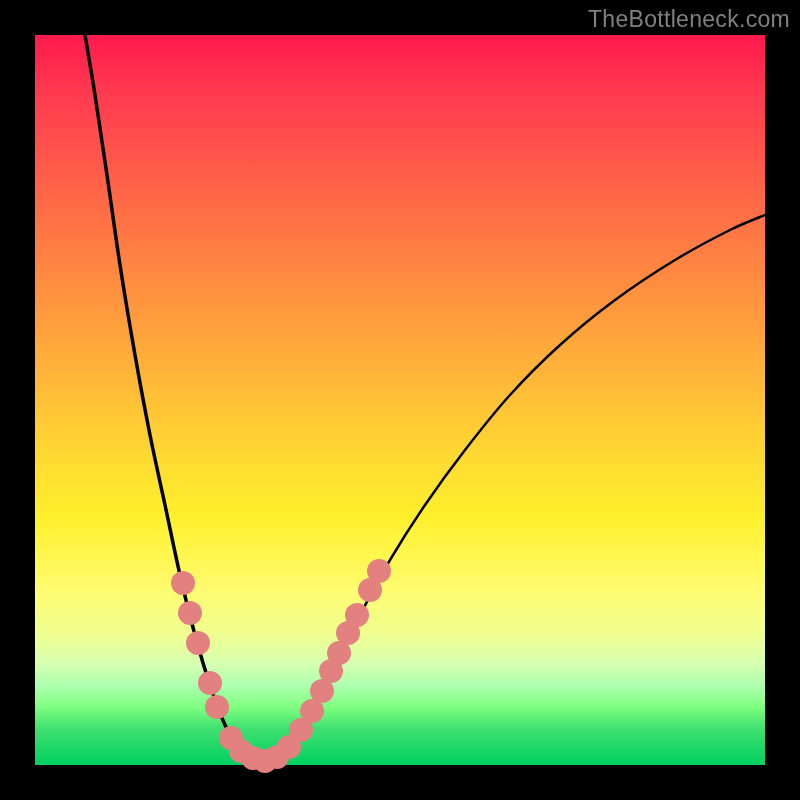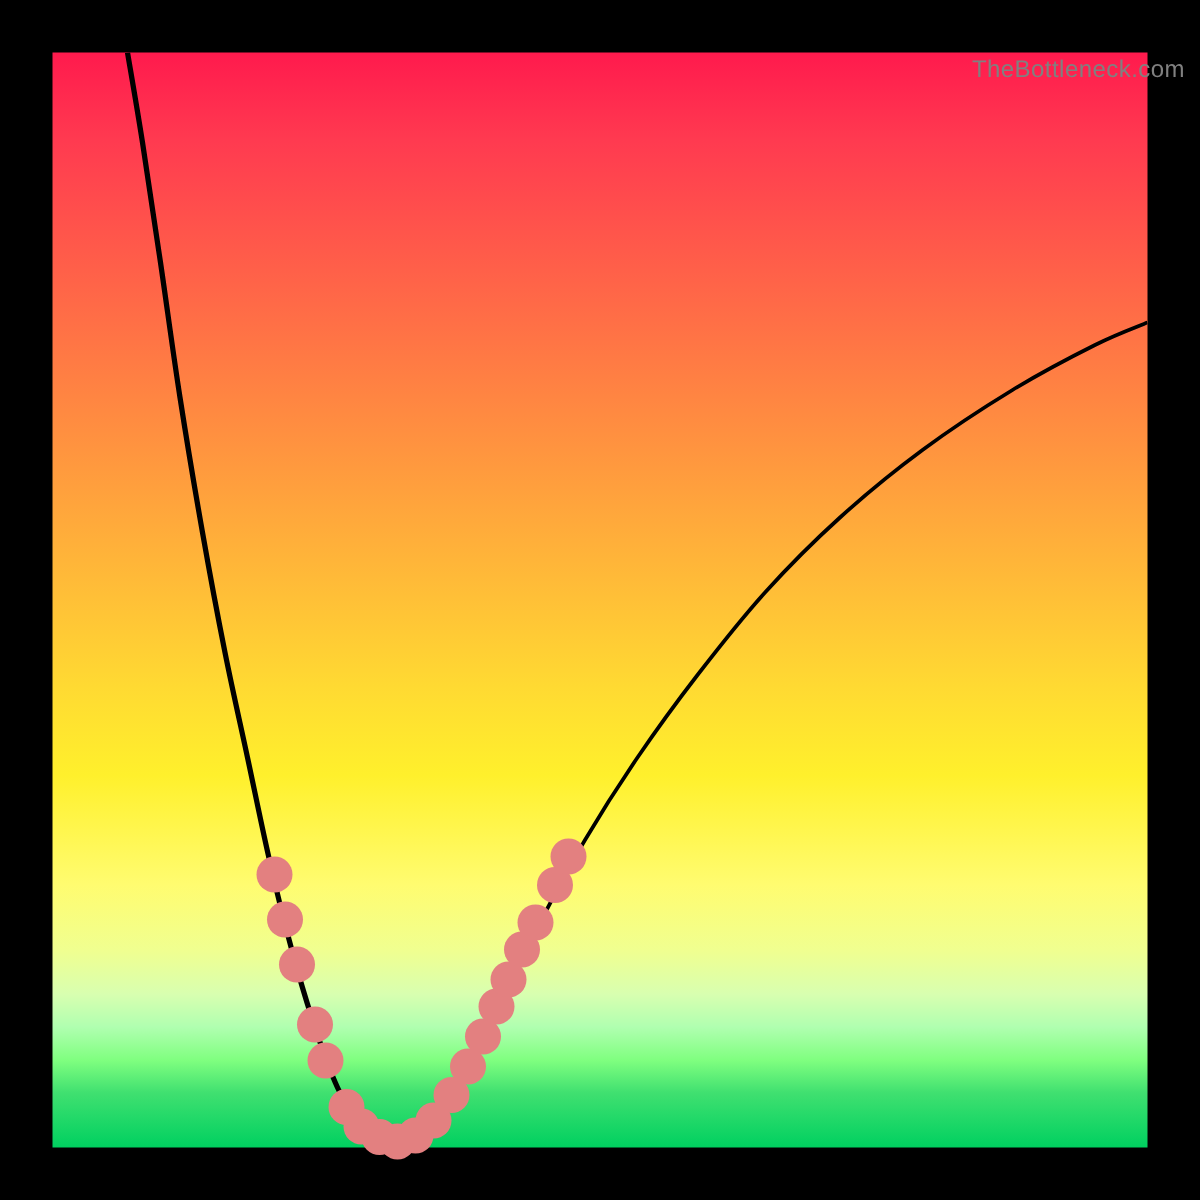--- a/index.html
+++ b/index.html
@@ -26,25 +26,24 @@
       #b0ffb0 89%,
       #80ff80 92%,
       #40e070 95%,
       #00d060 100%);
   }
   .watermark {
     position: absolute;
     top: 6px;
     right: 10px;
     color: #808080;
-    font-size: 16px;
+    font-size: 23px;
     font-weight: 500;
     letter-spacing: 0.3px;
     z-index: 5;
-    margin-top: 32px;
   }
   svg.curves { position: absolute; left: 0; top: 0; }
   .dot {
     position: absolute;
     width: 24px;
     height: 24px;
     border-radius: 50%;
     background: #e38080;
     transform: translate(-50%, -50%);
   }

